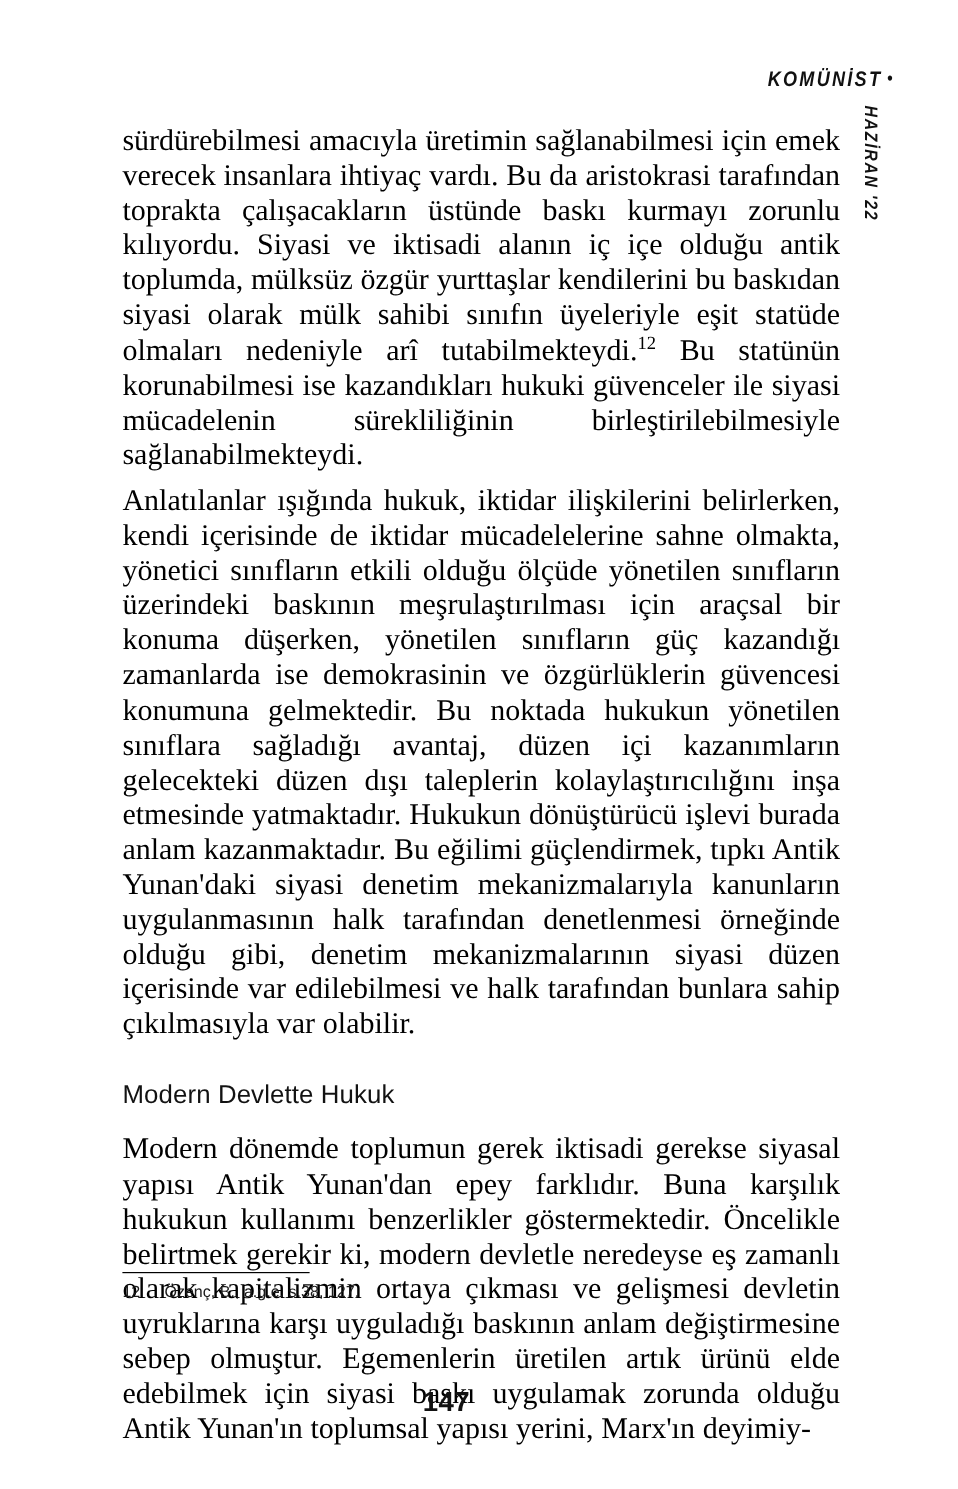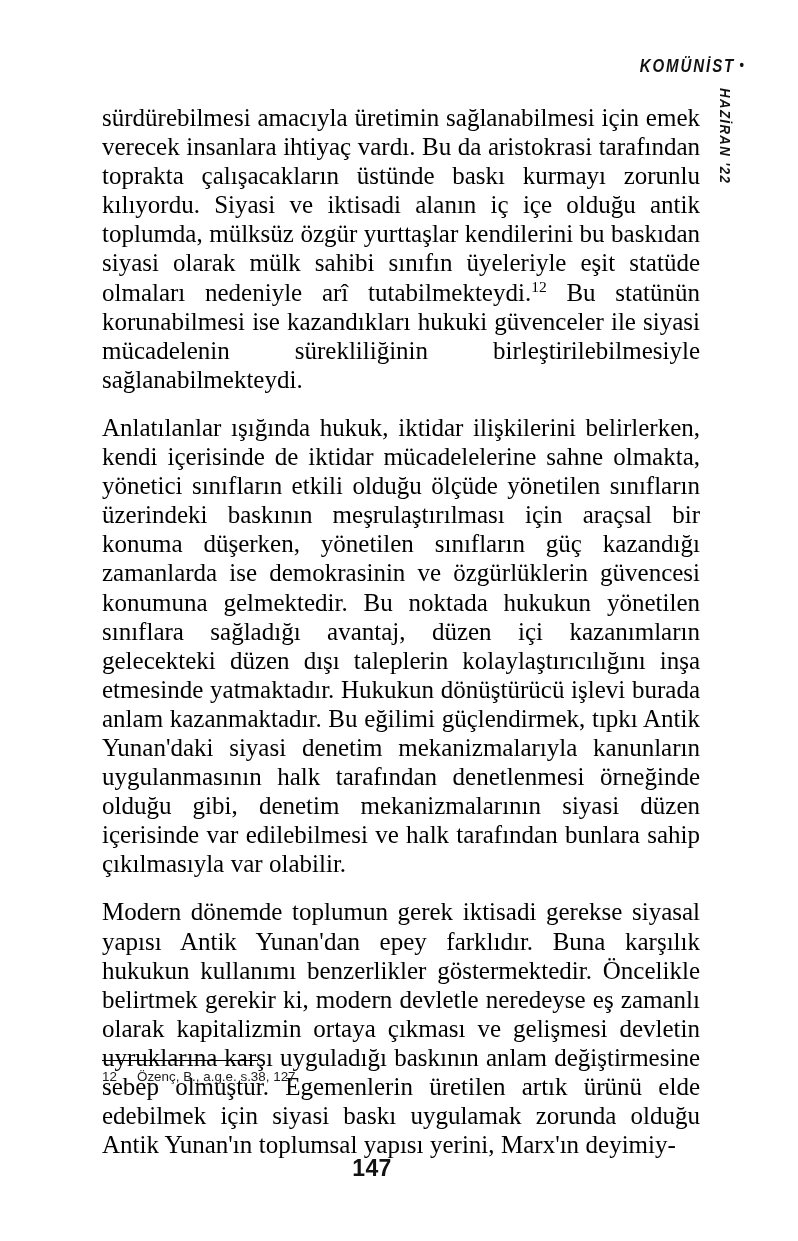--- a/index.html
+++ b/index.html
@@ -83,21 +83,21 @@
     margin: 0 0 0 0;
     font-size: 25px;
     line-height: 29.1px;
     text-align: justify;
     text-align-last: left;
     text-justify: inter-word;
     word-spacing: 0.2px;
     hyphens: none;
   }
   p.body-par + p.body-par {
-    margin-top: 19px;
+    margin-top: 9px;
   }
   p.body-par sup {
     font-size: 0.62em;
     vertical-align: super;
     line-height: 0;
   }
 
   h2.section-head {
     margin: 30px 0 4px 0;
     font-family: "Liberation Sans", sans-serif;
@@ -162,20 +162,21 @@
   <div class="side-date-wrap">
     <div class="side-date">HAZİRAN '22</div>
   </div>
 
   <div class="column">
 
     <p class="body-par"><span>sürdürebilmesi amacıyla üretimin sağlanabilmesi için emek verecek insanlara ihtiyaç vardı. Bu da aristokrasi tarafından toprakta çalışacakların üstünde baskı kurmayı zorunlu kılıyordu. Siyasi ve iktisadi alanın iç içe olduğu antik toplumda, mülksüz özgür yurttaşlar kendilerini bu baskıdan siyasi olarak mülk sahibi sınıfın üyeleriyle eşit statüde olmaları nedeniyle arî tutabilmekteydi.</span><sup>12</sup><span> Bu statünün korunabilmesi ise kazandıkları hukuki güvenceler ile siyasi mücadelenin sürekliliğinin birleştirilebilmesiyle sağlanabilmekteydi.</span></p>
 
     <p class="body-par">Anlatılanlar ışığında hukuk, iktidar ilişkilerini belirlerken, kendi içerisinde de iktidar mücadelelerine sahne olmakta, yönetici sınıfların etkili olduğu ölçüde yönetilen sınıfların üzerindeki baskının meşrulaştırılması için araçsal bir konuma düşerken, yönetilen sınıfların güç kazandığı zamanlarda ise demokrasinin ve özgürlüklerin güvencesi konumuna gelmektedir. Bu noktada hukukun yönetilen sınıflara sağladığı avantaj, düzen içi kazanımların gelecekteki düzen dışı taleplerin kolaylaştırıcılığını inşa etmesinde yatmaktadır. Hukukun dönüştürücü işlevi burada anlam kazanmaktadır. Bu eğilimi güçlendirmek, tıpkı Antik Yunan'daki siyasi denetim mekanizmalarıyla kanunların uygulanmasının halk tarafından denetlenmesi örneğinde olduğu gibi, denetim mekanizmalarının siyasi düzen içerisinde var edilebilmesi ve halk tarafından bunlara sahip çıkılmasıyla var olabilir.</p>
 
+    <h2 class="section-head">Modern Devlette Hukuk</h2>
 
     <p class="body-par">Modern dönemde toplumun gerek iktisadi gerekse siyasal yapısı Antik Yunan'dan epey farklıdır. Buna karşılık hukukun kullanımı benzerlikler göstermektedir. Öncelikle belirtmek gerekir ki, modern devletle neredeyse eş zamanlı olarak kapitalizmin ortaya çıkması ve gelişmesi devletin uyruklarına karşı uyguladığı baskının anlam değiştirmesine sebep olmuştur. Egemenlerin üretilen artık ürünü elde edebilmek için siyasi baskı uygulamak zorunda olduğu Antik Yunan'ın toplumsal yapısı yerini, Marx'ın deyimiy-</p>
 
   </div>
 
   <div class="footnote-area">
     <div class="footnote-rule"></div>
     <div class="footnote-item"><span class="fn-num">12</span><span>Özenç, B., a.g.e. s.38, 127.</span></div>
   </div>
 

